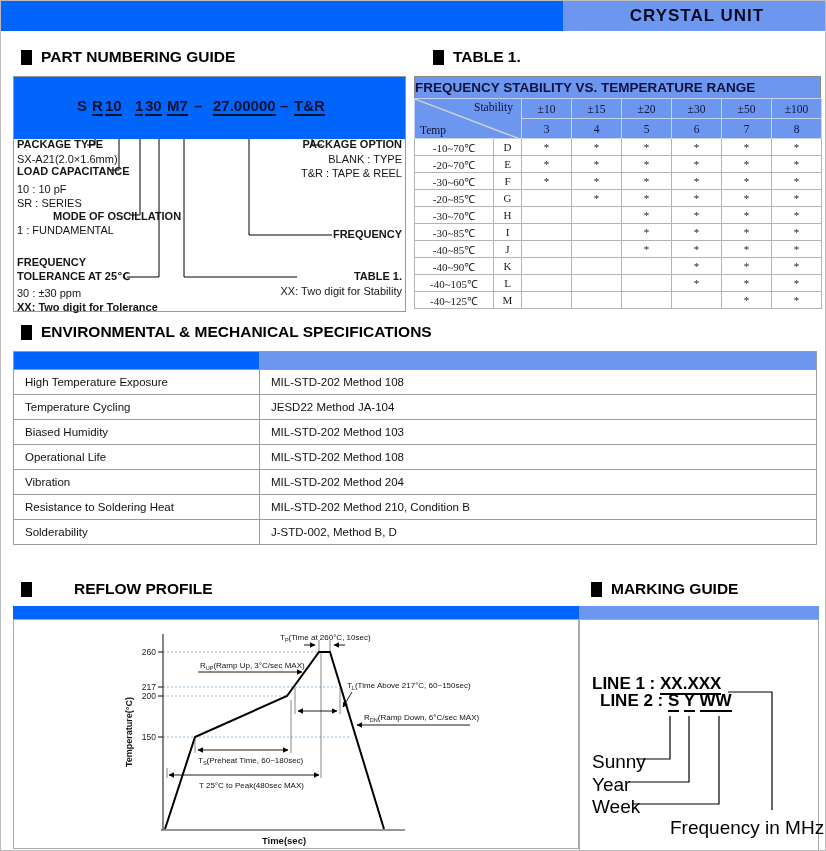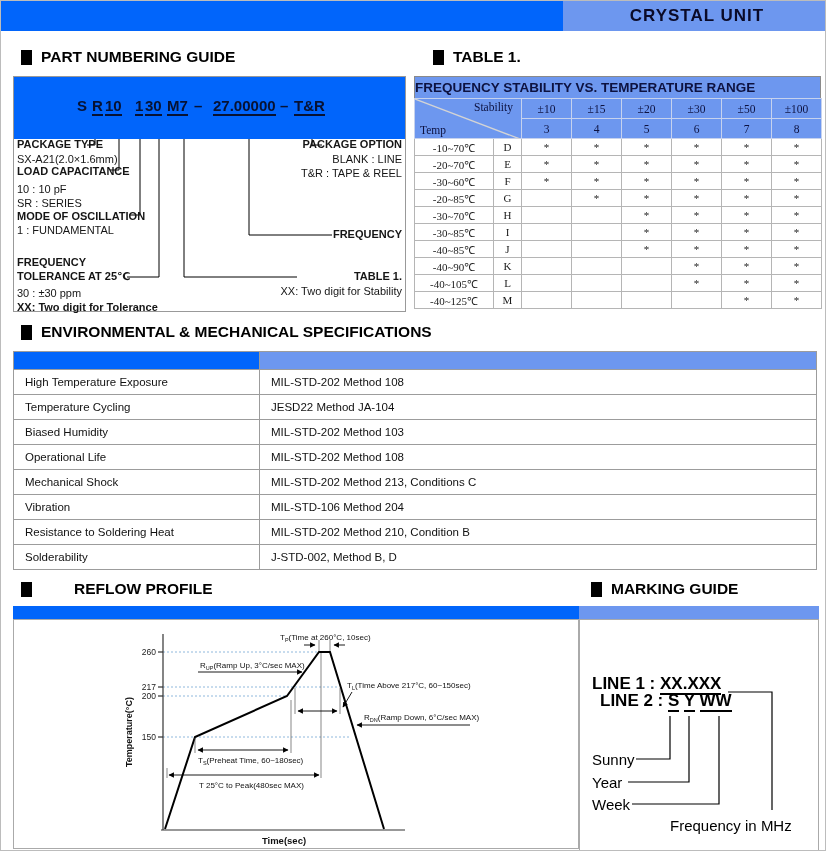--- a/index.html
+++ b/index.html
@@ -51,21 +51,21 @@
   table.env td.hl{background:#0165fb;}
   table.env td.hr{background:#6d97ef;}
   table.env tr.dr td{height:25px;}
   
   .bar-blue{left:12px;top:605px;width:566px;height:13px;background:#0165fb;}
   .bar-lblue{left:578px;top:605px;width:240px;height:13px;background:#6d97ef;}
   .reflow-box{left:12px;top:618px;width:566px;height:230px;border:1px solid #aaa;background:#fff;}
   .marking-box{left:578px;top:618px;width:240px;height:298px;border:1px solid #aaa;background:#fff;}
   .mk-line{position:absolute;font-weight:bold;font-size:17px;color:#000;white-space:pre;}
   .mk-line .u{border-bottom:2px solid #000;}
-  .mk-legend{position:absolute;font-size:15px;color:#000;white-space:nowrap;}
+  .mk-legend{position:absolute;font-size:19px;color:#000;white-space:nowrap;}
   svg text{font-family:"Liberation Sans","DejaVu Sans",sans-serif;}
 </style>
 </head>
 <body>
 
 <div id="page">
 
   <div class="abs topbar"></div>
   <div class="abs topbar-right">
     <span class="brand">CRYSTAL UNIT</span>
@@ -104,29 +104,29 @@
         <polyline points="235,62 235,158 318,158"></polyline>
         <polyline points="298,62 298,68 308,68"></polyline>
       </g>
     </svg>
 
     <div class="callout b" style="top:61px;">PACKAGE TYPE</div>
     <div class="callout" style="top:76px;">SX-A21(2.0×1.6mm)</div>
     <div class="callout b" style="top:88px;">LOAD CAPACITANCE</div>
     <div class="callout" style="top:106px;">10 : 10 pF</div>
     <div class="callout" style="top:120px;">SR : SERIES</div>
-    <div class="callout b" style="top:133px;">MODE OF OSCILLATION</div>
+    <div class="callout b" style="top:133px;margin-left:36px;">MODE OF OSCILLATION</div>
     <div class="callout" style="top:147px;">1 : FUNDAMENTAL</div>
     <div class="callout b" style="top:179px;">FREQUENCY</div>
     <div class="callout b" style="top:193px;">TOLERANCE AT 25℃</div>
     <div class="callout" style="top:210px;">30 : ±30 ppm</div>
     <div class="callout b" style="top:224px;">XX: Two digit for Tolerance</div>
 
     <div class="callout r b" style="top:61px;">PACKAGE OPTION</div>
-    <div class="callout r" style="top:76px;">BLANK : LINE</div>
+    <div class="callout r" style="top:76px;">BLANK : TYPE</div>
     <div class="callout r" style="top:90px;">T&amp;R : TAPE &amp; REEL</div>
     <div class="callout r b" style="top:151px;">FREQUENCY</div>
     <div class="callout r b" style="top:193px;">TABLE 1.</div>
     <div class="callout r" style="top:208px;">XX: Two digit for Stability</div>
   </div>
 
   <div class="abs t1-wrap">
     <div class="t1-title">FREQUENCY STABILITY VS. TEMPERATURE RANGE</div>
     <table class="t1">
       <colgroup>
@@ -292,26 +292,22 @@
           </tr>
           <tr class="dr">
             <td>Biased Humidity</td>
             <td>MIL-STD-202 Method 103</td>
           </tr>
           <tr class="dr">
             <td>Operational Life</td>
             <td>MIL-STD-202 Method 108</td>
           </tr>
           <tr class="dr">
-            <td>Mechanical Shock</td>
-            <td>MIL-STD-202 Method 213, Conditions  C</td>
-          </tr>
-          <tr class="dr">
             <td>Vibration</td>
-            <td>MIL-STD-106 Method 204</td>
+            <td>MIL-STD-202 Method 204</td>
           </tr>
           <tr class="dr">
             <td>Resistance to Soldering Heat</td>
             <td>MIL-STD-202 Method 210, Condition B</td>
           </tr>
           <tr class="dr">
             <td>Solderability</td>
             <td>J-STD-002, Method B, D</td>
           </tr>
         </tbody>

